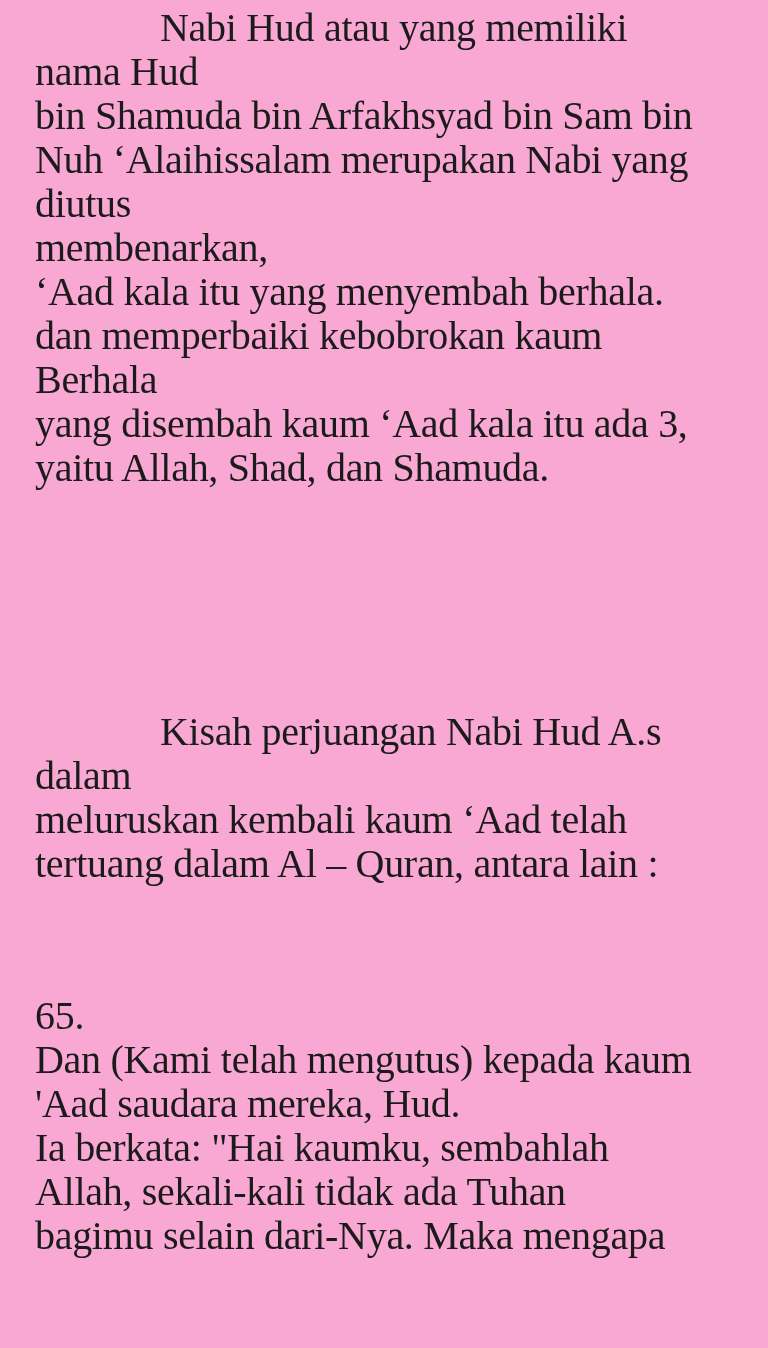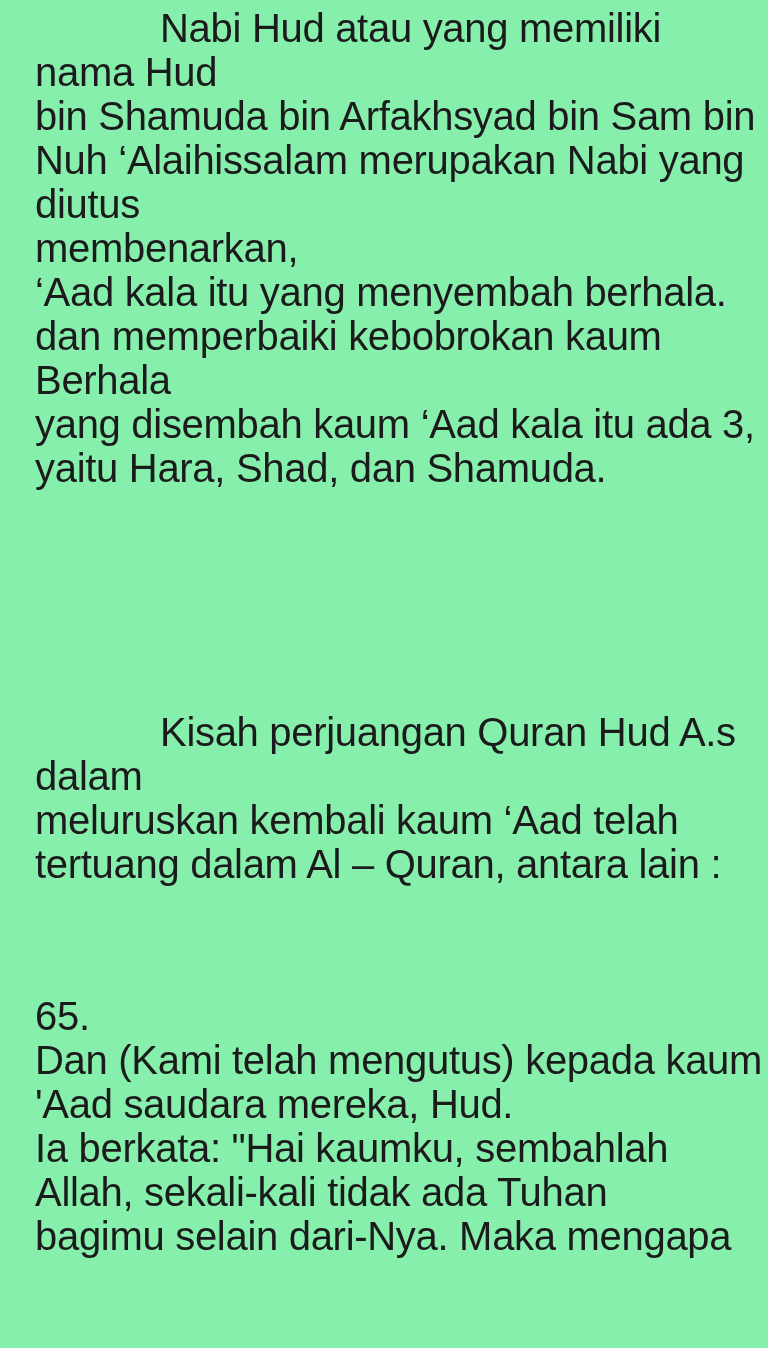--- a/index.html
+++ b/index.html
@@ -4,23 +4,23 @@
 <style>
   html, body {
     margin: 0;
     padding: 0;
     background: #ffffff;
   }
   .page {
     position: relative;
     width: 768px;
     height: 1348px;
-    background: #86efac;
+    background: #f9a8d4;
     overflow: hidden;
-    font-family: Liberation Sans, sans-serif;
+    font-family: Liberation Serif, serif;
     font-size: 40px;
     line-height: 44px;
     font-weight: 400;
     letter-spacing: -0.3px;
     color: #1b1b1b;
   }
   .doc {
     padding: 6px 28px 0 35px;
   }
   .line {
@@ -47,27 +47,27 @@
       <div class="line first-indent">Nabi Hud atau yang memiliki</div>
       <div class="line">nama Hud</div>
       <div class="line">bin Shamuda bin Arfakhsyad bin Sam bin</div>
       <div class="line">Nuh ‘Alaihissalam merupakan Nabi yang</div>
       <div class="line">diutus</div>
       <div class="line">membenarkan,</div>
       <div class="line">‘Aad kala itu yang menyembah berhala.</div>
       <div class="line">dan memperbaiki kebobrokan kaum</div>
       <div class="line">Berhala</div>
       <div class="line">yang disembah kaum ‘Aad kala itu ada 3,</div>
-      <div class="line">yaitu Hara, Shad, dan Shamuda.</div>
+      <div class="line">yaitu Allah, Shad, dan Shamuda.</div>
     </div>
 
     <div class="gap-large"></div>
 
     <div>
-      <div class="line first-indent">Kisah perjuangan Quran Hud A.s</div>
+      <div class="line first-indent">Kisah perjuangan Nabi Hud A.s</div>
       <div class="line">dalam</div>
       <div class="line">meluruskan kembali kaum ‘Aad telah</div>
       <div class="line">tertuang dalam Al – Quran, antara lain :</div>
     </div>
 
     <div class="gap-medium"></div>
 
     <div>
       <div class="line">65.</div>
       <div class="line">Dan (Kami telah mengutus) kepada kaum</div>

